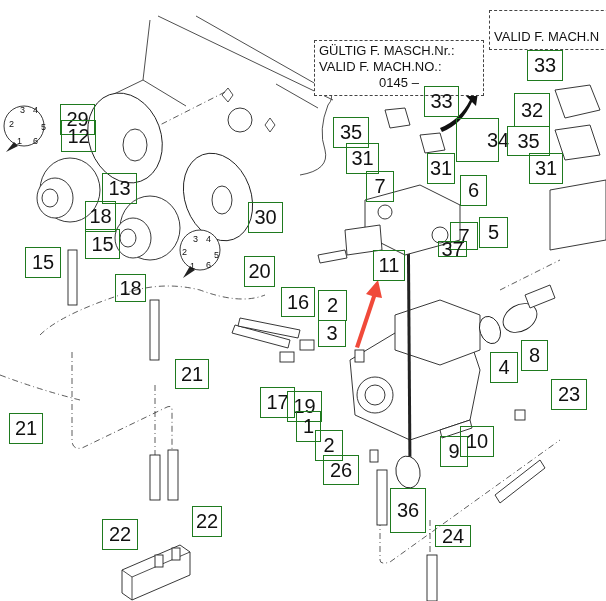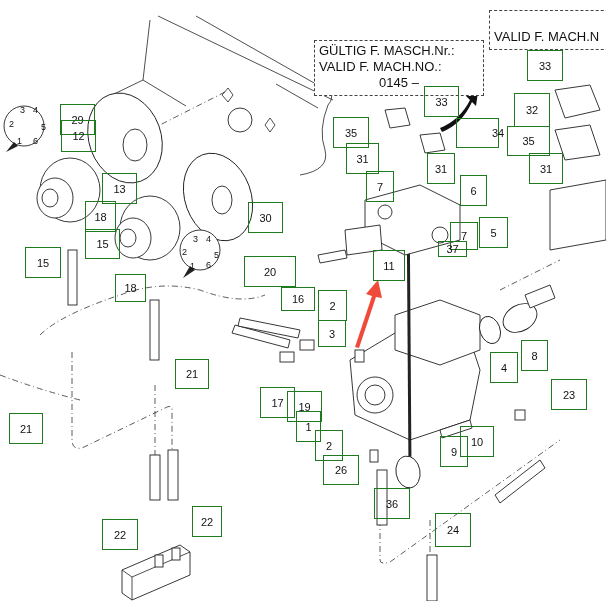--- a/index.html
+++ b/index.html
@@ -1,18 +1,18 @@
 <!DOCTYPE html>
 <html><head>
 <meta charset="utf-8">
 <style>
   html, body { margin:0; padding:0; background:#ffffff; }
   #stage { position:relative; width:606px; height:601px; overflow:hidden; background:#fff; font-family:"Liberation Sans", sans-serif; }
   svg#drawing { position:absolute; left:0; top:0; width:606px; height:601px; }
-  .callout { position:absolute; border:1.5px solid #1f7a1f; background:transparent; box-sizing:border-box; display:flex; align-items:center; justify-content:center; font-size:11px; color:#111; cursor:pointer; }
+  .callout { position:absolute; border:1.5px solid #1f7a1f; background:transparent; box-sizing:border-box; display:flex; align-items:center; justify-content:center; font-size:20px; color:#111; cursor:pointer; }
   .validity { position:absolute; border:1px dashed #444; background:#fff; box-sizing:border-box; font-size:13px; line-height:16px; color:#111; padding:2px 4px; }
   .validity .num { text-align:center; display:block; }
   .line { stroke:#222; stroke-width:0.8; fill:none; }
   .dash { stroke:#333; stroke-width:0.8; fill:none; stroke-dasharray:6 3 1 3; }
   .part { stroke:#222; stroke-width:0.9; fill:#fff; }
   .dark { fill:#222; }
   .dial-text { font-size:9px; fill:#111; font-family:"Liberation Sans", sans-serif; }
 </style>
 </head>
 <body>
@@ -162,48 +162,48 @@
   </div>
 
   <div class="callout" style="left:60px;top:104px;width:35px;height:31px;">29</div>
   <div class="callout" style="left:61px;top:120px;width:35px;height:32px;">12</div>
   <div class="callout" style="left:102px;top:173px;width:35px;height:31px;">13</div>
   <div class="callout" style="left:85px;top:201px;width:31px;height:31px;">18</div>
   <div class="callout" style="left:25px;top:247px;width:36px;height:31px;">15</div>
   <div class="callout" style="left:85px;top:229px;width:35px;height:30px;">15</div>
   <div class="callout" style="left:115px;top:274px;width:31px;height:28px;">18</div>
   <div class="callout" style="left:248px;top:202px;width:35px;height:31px;">30</div>
-  <div class="callout" style="left:244px;top:256px;width:52px;height:31px;">20</div>
+  <div class="callout" style="left:244px;top:256px;width:31px;height:31px;">20</div>
   <div class="callout" style="left:175px;top:359px;width:34px;height:30px;">21</div>
   <div class="callout" style="left:9px;top:413px;width:34px;height:31px;">21</div>
   <div class="callout" style="left:102px;top:519px;width:36px;height:31px;">22</div>
   <div class="callout" style="left:192px;top:506px;width:30px;height:31px;">22</div>
-  <div class="callout" style="left:281px;top:287px;width:34px;height:24px;">16</div>
+  <div class="callout" style="left:281px;top:287px;width:34px;height:30px;">16</div>
   <div class="callout" style="left:318px;top:290px;width:29px;height:31px;">2</div>
   <div class="callout" style="left:318px;top:320px;width:28px;height:27px;">3</div>
   <div class="callout" style="left:260px;top:387px;width:35px;height:31px;">17</div>
   <div class="callout" style="left:287px;top:391px;width:35px;height:31px;">19</div>
   <div class="callout" style="left:296px;top:411px;width:25px;height:31px;">1</div>
   <div class="callout" style="left:315px;top:430px;width:28px;height:31px;">2</div>
   <div class="callout" style="left:323px;top:455px;width:36px;height:30px;">26</div>
   <div class="callout" style="left:424px;top:86px;width:35px;height:31px;">33</div>
   <div class="callout" style="left:333px;top:117px;width:36px;height:31px;">35</div>
-  <div class="callout" style="left:456px;top:118px;width:36px;height:30px;padding-left:41px;">34</div>
+  <div class="callout" style="left:456px;top:118px;width:36px;height:44px;padding-left:41px;">34</div>
   <div class="callout" style="left:346px;top:143px;width:33px;height:31px;">31</div>
   <div class="callout" style="left:427px;top:153px;width:28px;height:31px;">31</div>
   <div class="callout" style="left:366px;top:171px;width:28px;height:31px;">7</div>
   <div class="callout" style="left:460px;top:175px;width:27px;height:31px;">6</div>
   <div class="callout" style="left:450px;top:222px;width:28px;height:28px;">7</div>
   <div class="callout" style="left:479px;top:217px;width:29px;height:31px;">5</div>
   <div class="callout" style="left:438px;top:241px;width:29px;height:16px;">37</div>
   <div class="callout" style="left:373px;top:250px;width:32px;height:31px;">11</div>
   <div class="callout" style="left:527px;top:50px;width:36px;height:31px;">33</div>
   <div class="callout" style="left:514px;top:93px;width:36px;height:34px;">32</div>
   <div class="callout" style="left:507px;top:126px;width:43px;height:30px;">35</div>
   <div class="callout" style="left:529px;top:153px;width:34px;height:31px;">31</div>
   <div class="callout" style="left:490px;top:352px;width:28px;height:31px;">4</div>
   <div class="callout" style="left:521px;top:340px;width:27px;height:31px;">8</div>
   <div class="callout" style="left:518px;top:379px;width:36px;height:31px;margin-left:33px;">23</div>
   <div class="callout" style="left:440px;top:436px;width:28px;height:31px;">9</div>
   <div class="callout" style="left:460px;top:426px;width:34px;height:31px;">10</div>
-  <div class="callout" style="left:374px;top:488px;width:36px;height:31px;">36</div>
-  <div class="callout" style="left:435px;top:513px;width:36px;height:34px;">24</div>
+  <div class="callout" style="left:390px;top:488px;width:36px;height:45px;">36</div>
+  <div class="callout" style="left:435px;top:525px;width:36px;height:22px;">24</div>
 </div>
 
 </body></html>

